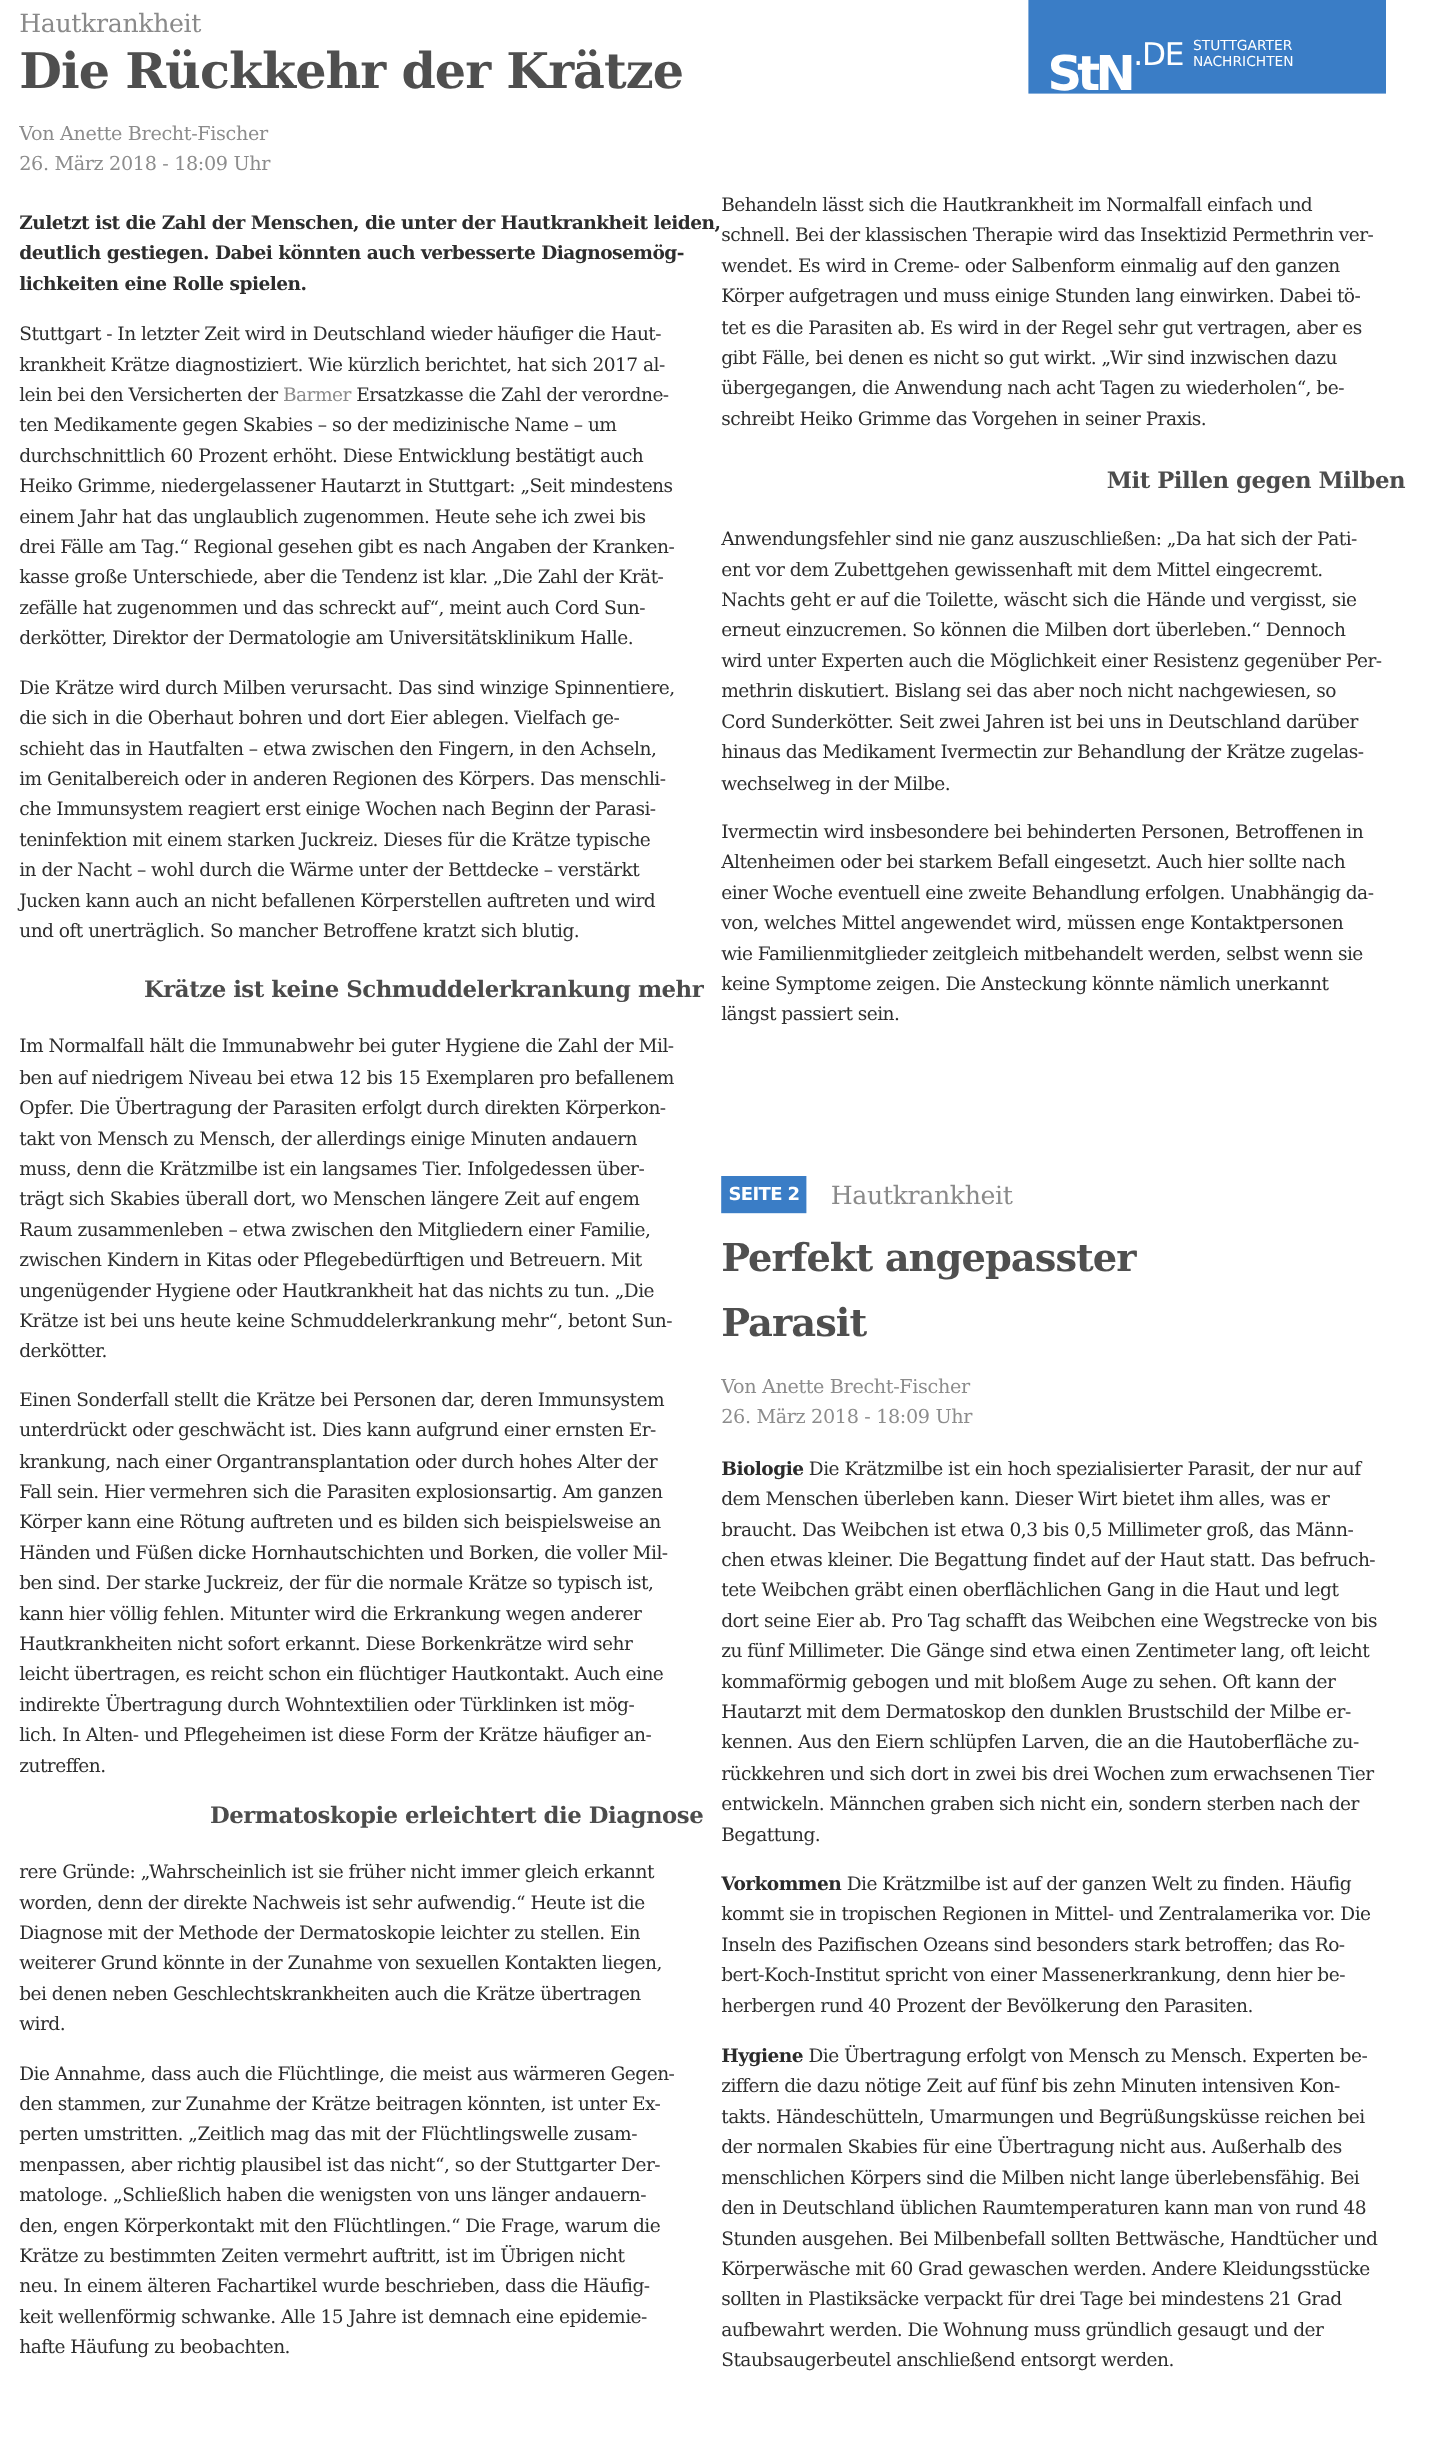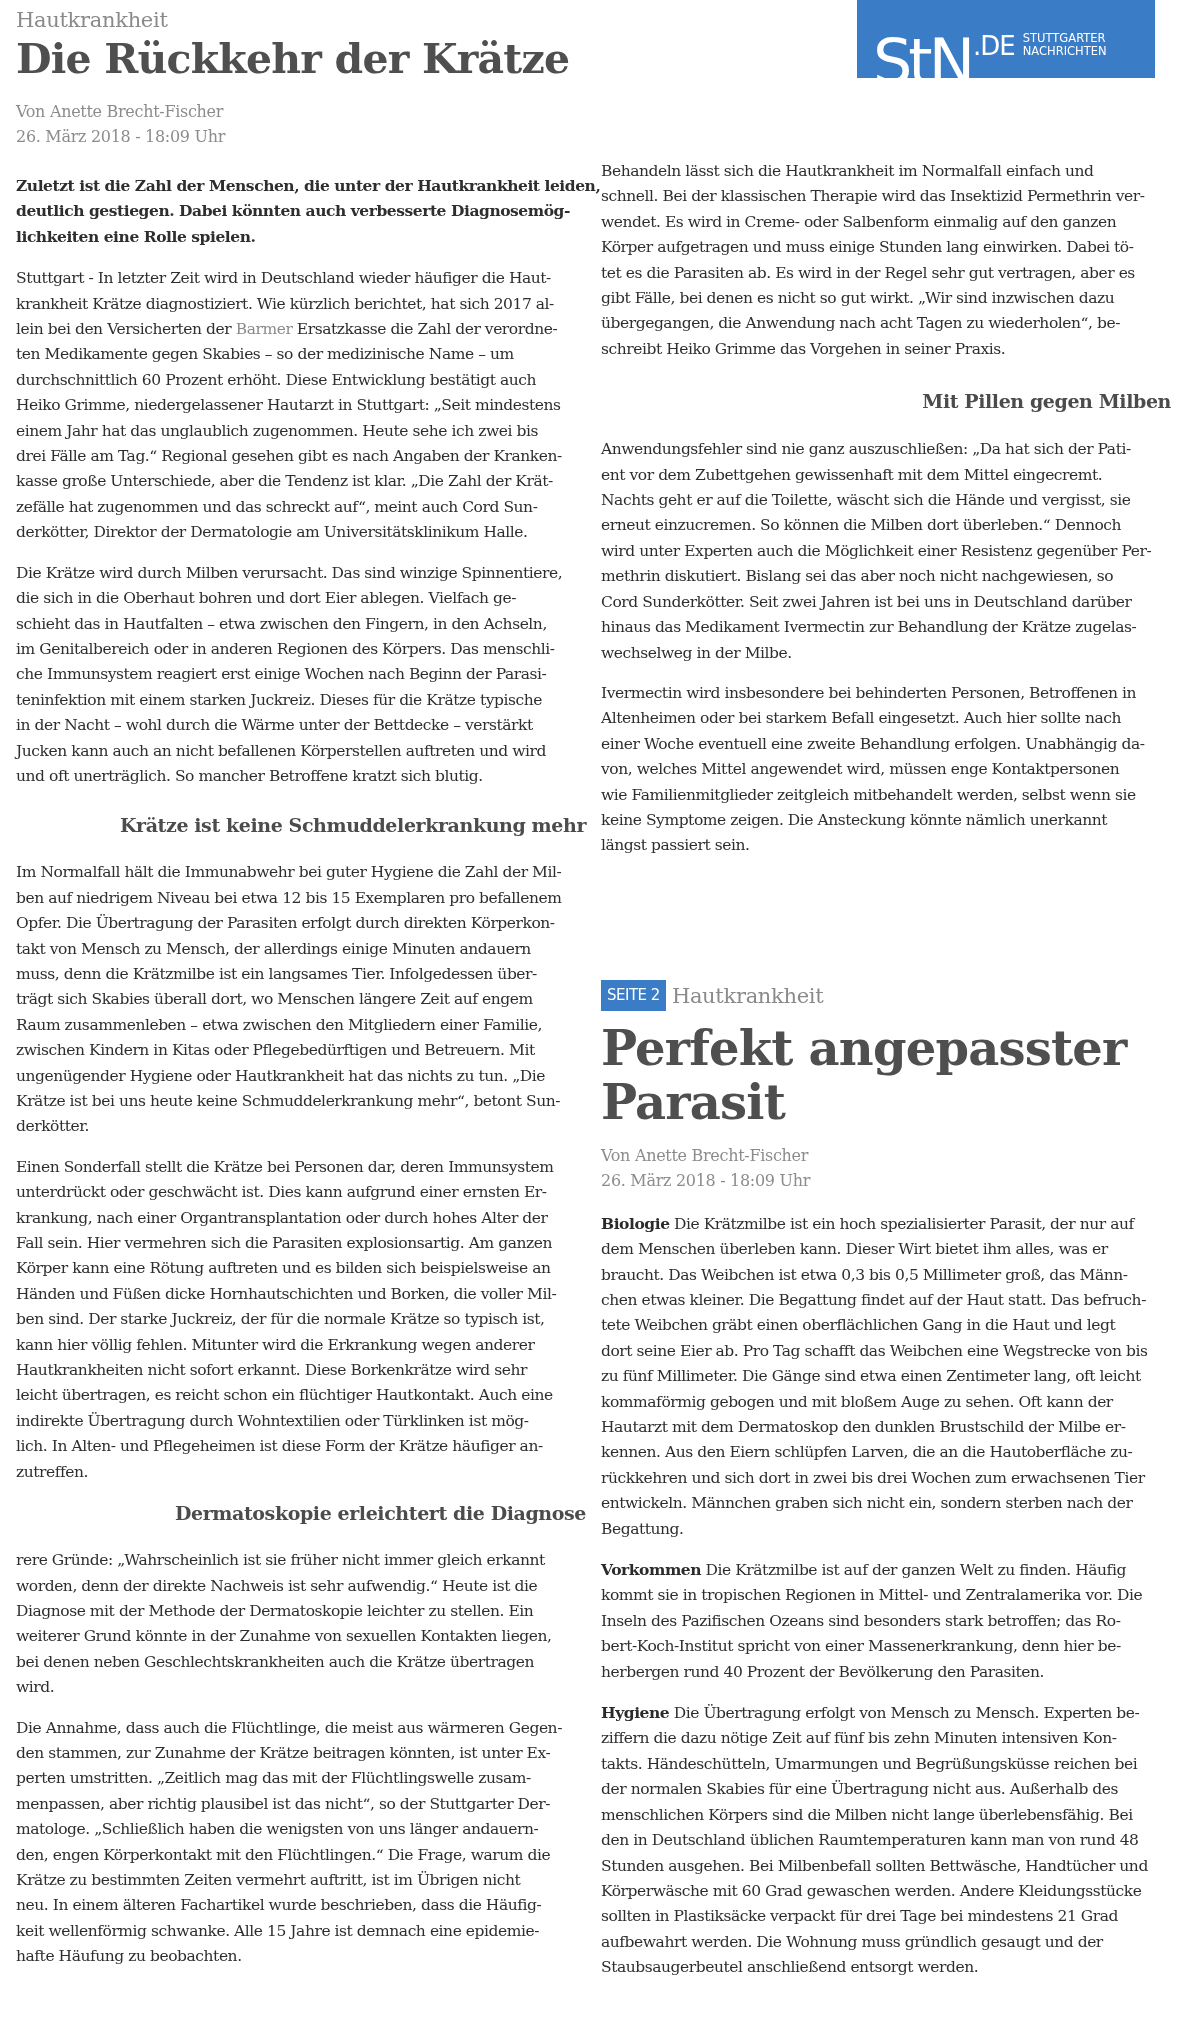--- a/index.html
+++ b/index.html
@@ -4,39 +4,39 @@
 <style>
   html, body { margin:0; padding:0; background:#ffffff; }
   body { width:1191px; height:2041px; position:relative; overflow:hidden;
          font-family:"DejaVu Serif", serif; color:#2b2b2b; }
   .col { position:absolute; top:0; }
   .col-left { left:16px; width:570px; }
   .col-right { left:601px; width:570px; }
   .kicker { font-size:21px; color:#8a8a8a; line-height:26px; letter-spacing:-0.3px; }
   .title { font-weight:bold; color:#4f4f4f; letter-spacing:-0.8px; }
   .title-1 { font-size:41px; line-height:48px; margin-top:2px; }
-  .title-2 { font-size:48px; line-height:54px; margin-top:10px; }
+  .title-2 { font-size:32px; line-height:54px; margin-top:10px; }
   .meta { font-size:16px; color:#8c8c8c; line-height:25px; letter-spacing:-0.3px; }
   .lead { font-weight:bold; font-size:15.5px; line-height:29px; color:#2b2b2b; letter-spacing:-0.45px; }
   .para { font-size:15.5px; line-height:25.4px; color:#2e2e2e; letter-spacing:-0.45px; margin:0 0 15px 0; }
   .para .line { display:block; white-space:nowrap; }
   .subhead { font-weight:bold; font-size:19px; color:#4c4c4c; letter-spacing:-0.4px; line-height:24px;text-align:right; }
   .link { color:#8a8a8a; }
   .lbl { font-weight:bold; color:#2b2b2b; }
   .logo { position:absolute; left:857px; top:0; width:298px; height:78px; background:#3a7dc6;
           display:flex; align-items:center; }
-  .logo-stn { font-family:"DejaVu Sans", sans-serif; font-weight:normal; color:#fff; font-size:62px;
+  .logo-stn { font-family:"DejaVu Sans", sans-serif; font-weight:bold; color:#fff; font-size:40px;
               letter-spacing:-4px; margin-left:16px; line-height:1;margin-top:46px; }
   .logo-de { font-family:"DejaVu Sans", sans-serif; font-weight:normal; color:#fff; font-size:26px;
              letter-spacing:-1px; margin-left:2px; margin-top:14px; }
   .logo-name { font-family:"DejaVu Sans", sans-serif; color:#fff; font-size:11.5px; line-height:13px;
                margin-left:8px; margin-top:12px; letter-spacing:0; }
   .badge { display:inline-block; background:#3a7dc6; color:#fff; font-family:"DejaVu Sans", sans-serif;
-           font-weight:normal; font-size:15px; padding:2px 6px 3px 6px; letter-spacing:-0.5px;
-           vertical-align:3px; margin-right:6px; }
+           font-weight:bold; font-size:15px; padding:2px 6px 3px 6px; letter-spacing:-0.5px;
+           vertical-align:3px; margin-right:20px; }
 </style>
 </head>
 <body>
 
 <div class="logo">
   <span class="logo-stn">StN</span>
   <span class="logo-de">.DE</span>
   <span class="logo-name">
     <span>STUTTGARTER</span><br>
     <span>NACHRICHTEN</span>

